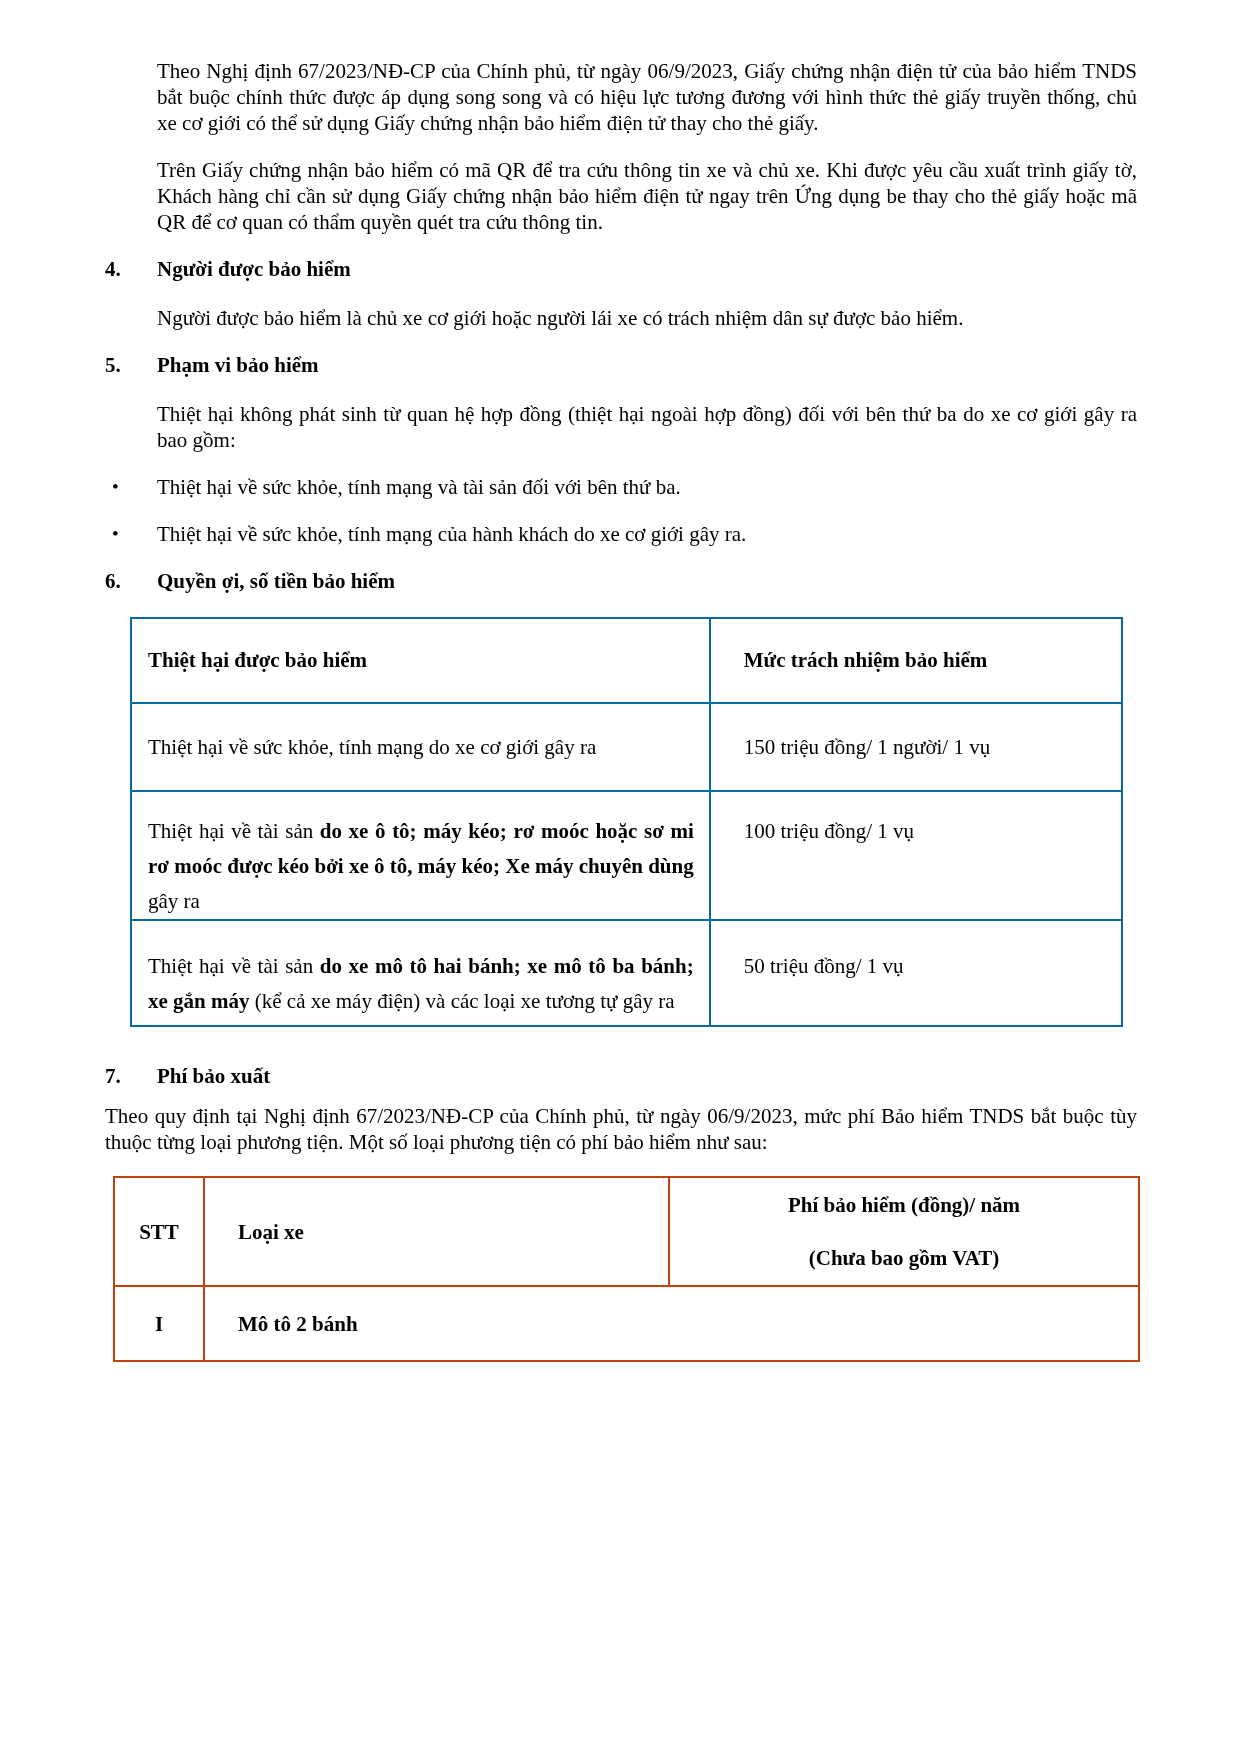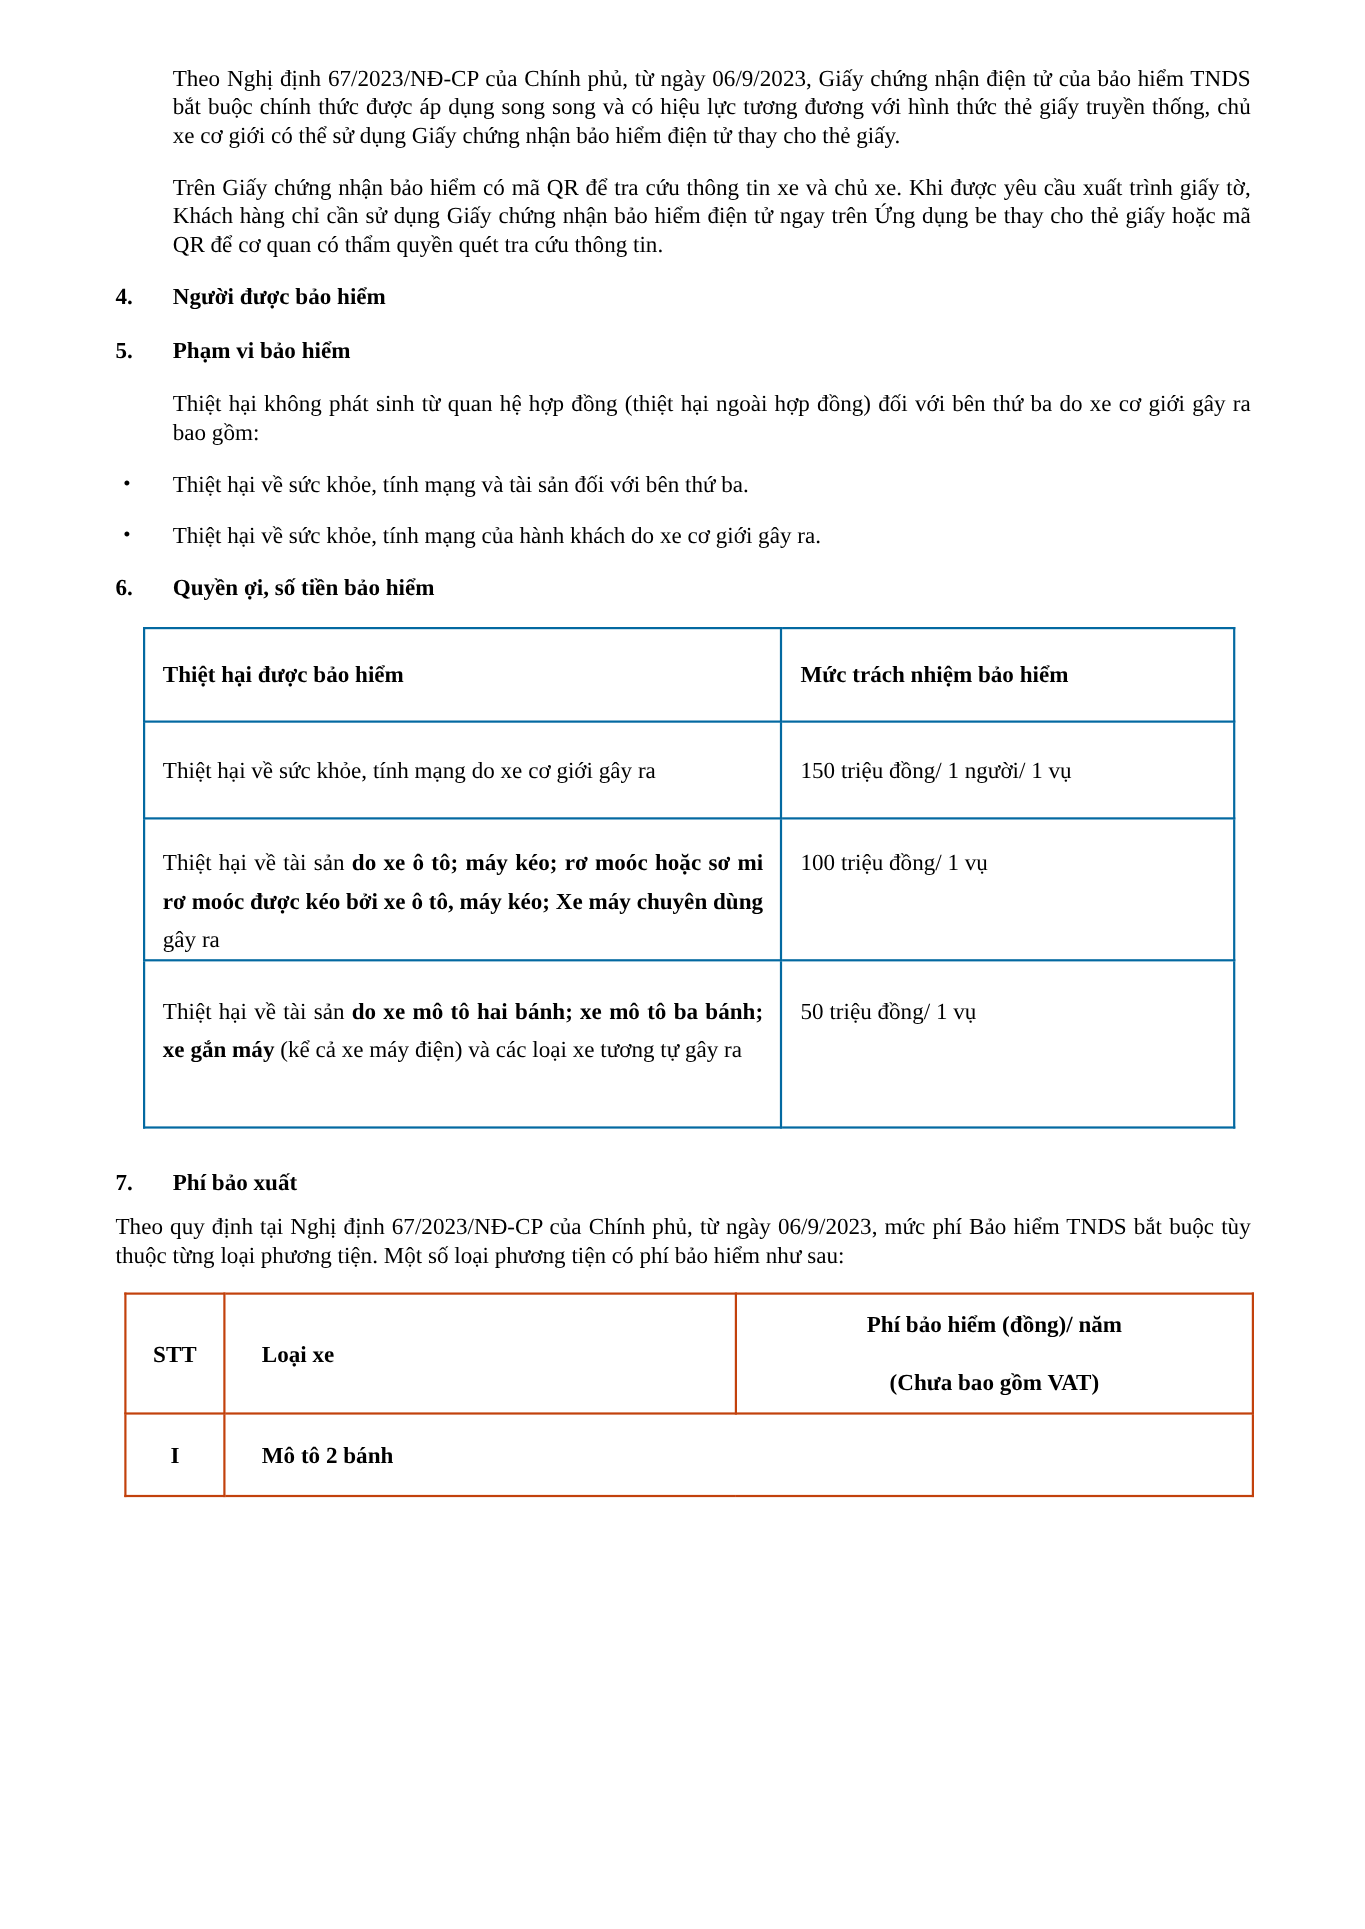--- a/index.html
+++ b/index.html
@@ -24,25 +24,25 @@
   table.benefits{
     border-collapse:collapse;table-layout:fixed;
     margin:5px 0 36px 25px;width:993px;
   }
   table.benefits td{
     border:2px solid #0369a1;
     line-height:35px;
     padding:0 15px 0 16px;
     box-sizing:border-box;
   }
-  table.benefits .c2{padding-left:17px;}
+  table.benefits .c2{padding-left:33px;}
   table.benefits tr.hdr td{height:85px;font-weight:bold;vertical-align:middle;}
   table.benefits tr.r1 td{height:88px;vertical-align:middle;}
   table.benefits tr.r2 td{height:116px;vertical-align:top;padding-top:22px;line-height:35px;}
-  table.benefits tr.r3 td{height:152px;vertical-align:top;padding-top:28px;line-height:35px;}
+  table.benefits tr.r3 td{height:106px;vertical-align:top;padding-top:28px;line-height:35px;}
   table.benefits td.damage{text-align:justify;}
 
   
   table.fees{
     border-collapse:collapse;table-layout:fixed;
     margin:13px 0 0 8px;width:1025px;
   }
   table.fees td{
     border:2px solid #c2410c;
     box-sizing:border-box;
@@ -61,20 +61,21 @@
 <div class="page">
 
 
   <p class="indent">Theo Nghị định 67/2023/NĐ-CP của Chính phủ, từ ngày 06/9/2023, Giấy chứng nhận điện tử của bảo hiểm TNDS bắt buộc chính thức được áp dụng song song và có hiệu lực tương đương với hình thức thẻ giấy truyền thống, chủ xe cơ giới có thể sử dụng Giấy chứng nhận bảo hiểm điện tử thay cho thẻ giấy.</p>
   <p class="indent">Trên Giấy chứng nhận bảo hiểm có mã QR để tra cứu thông tin xe và chủ xe. Khi được yêu cầu xuất trình giấy tờ, Khách hàng chỉ cần sử dụng Giấy chứng nhận bảo hiểm điện tử ngay trên Ứng dụng be thay cho thẻ giấy hoặc mã QR để cơ quan có thẩm quyền quét tra cứu thông tin.</p>
 
   <div class="heading">
     <span class="num">4.</span>
     <span>Người được bảo hiểm</span>
   </div>
+  <p class="indent">Người được bảo hiểm là chủ xe cơ giới hoặc người lái xe có trách nhiệm dân sự được bảo hiểm.</p>
 
   <div class="heading">
     <span class="num">5.</span>
     <span>Phạm vi bảo hiểm</span>
   </div>
   <p class="indent">Thiệt hại không phát sinh từ quan hệ hợp đồng (thiệt hại ngoài hợp đồng) đối với bên thứ ba do xe cơ giới gây ra bao gồm:</p>
 
   <div class="bullet">
     <span class="glyph">•</span>
     <span class="btext">Thiệt hại về sức khỏe, tính mạng và tài sản đối với bên thứ ba.</span>

